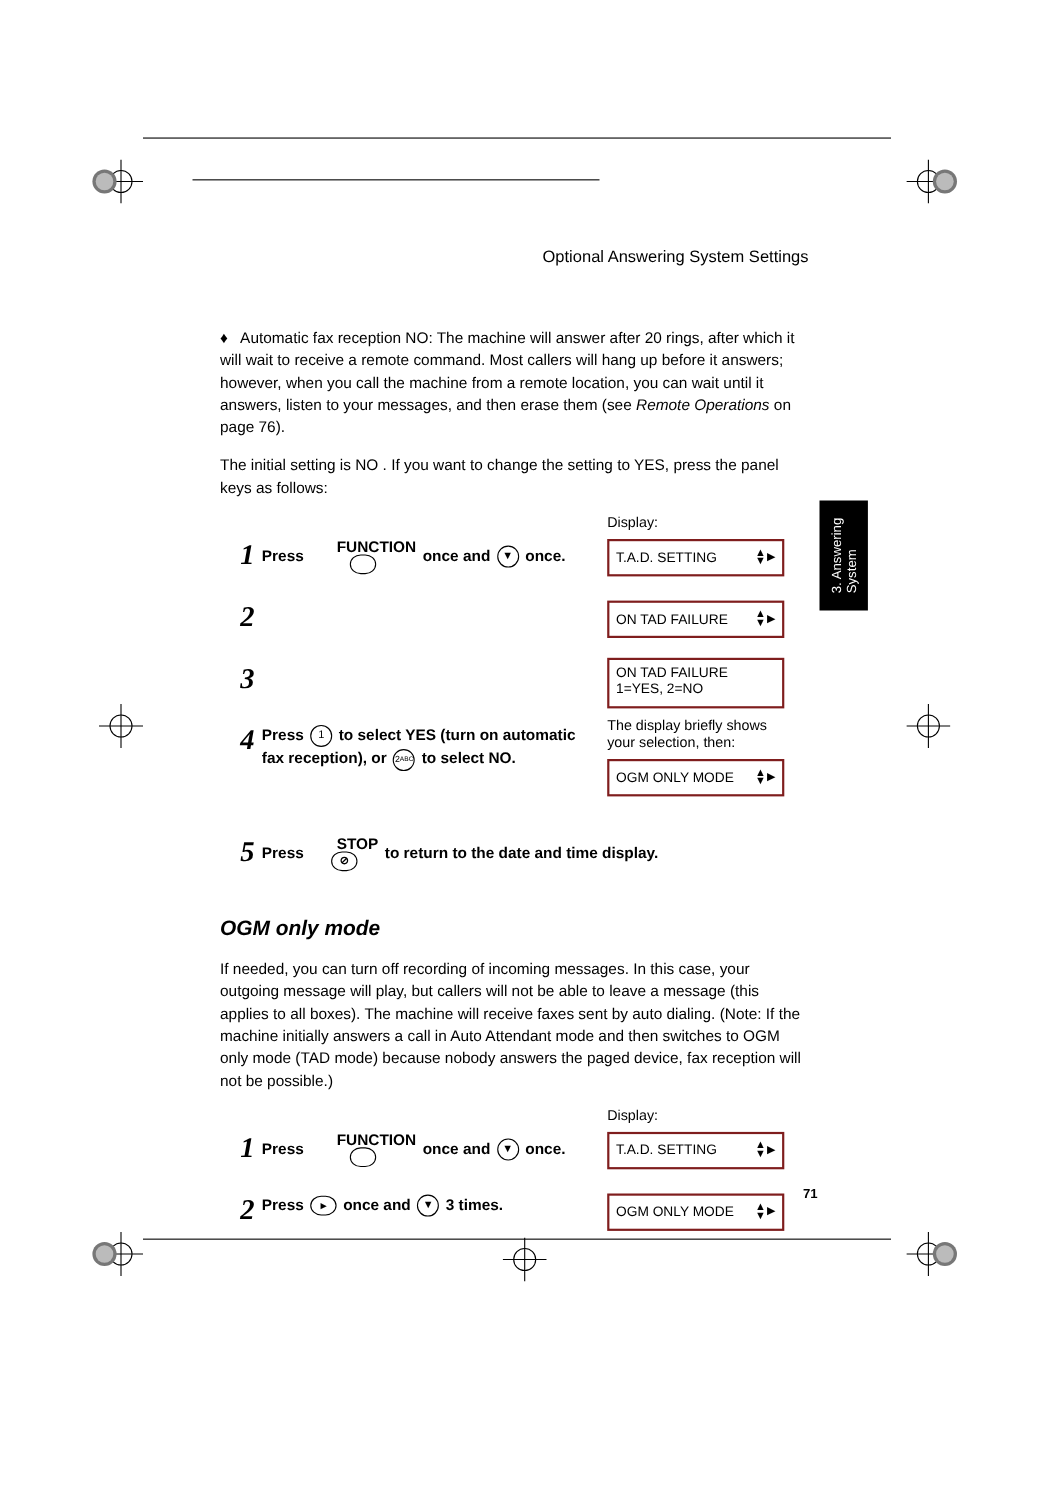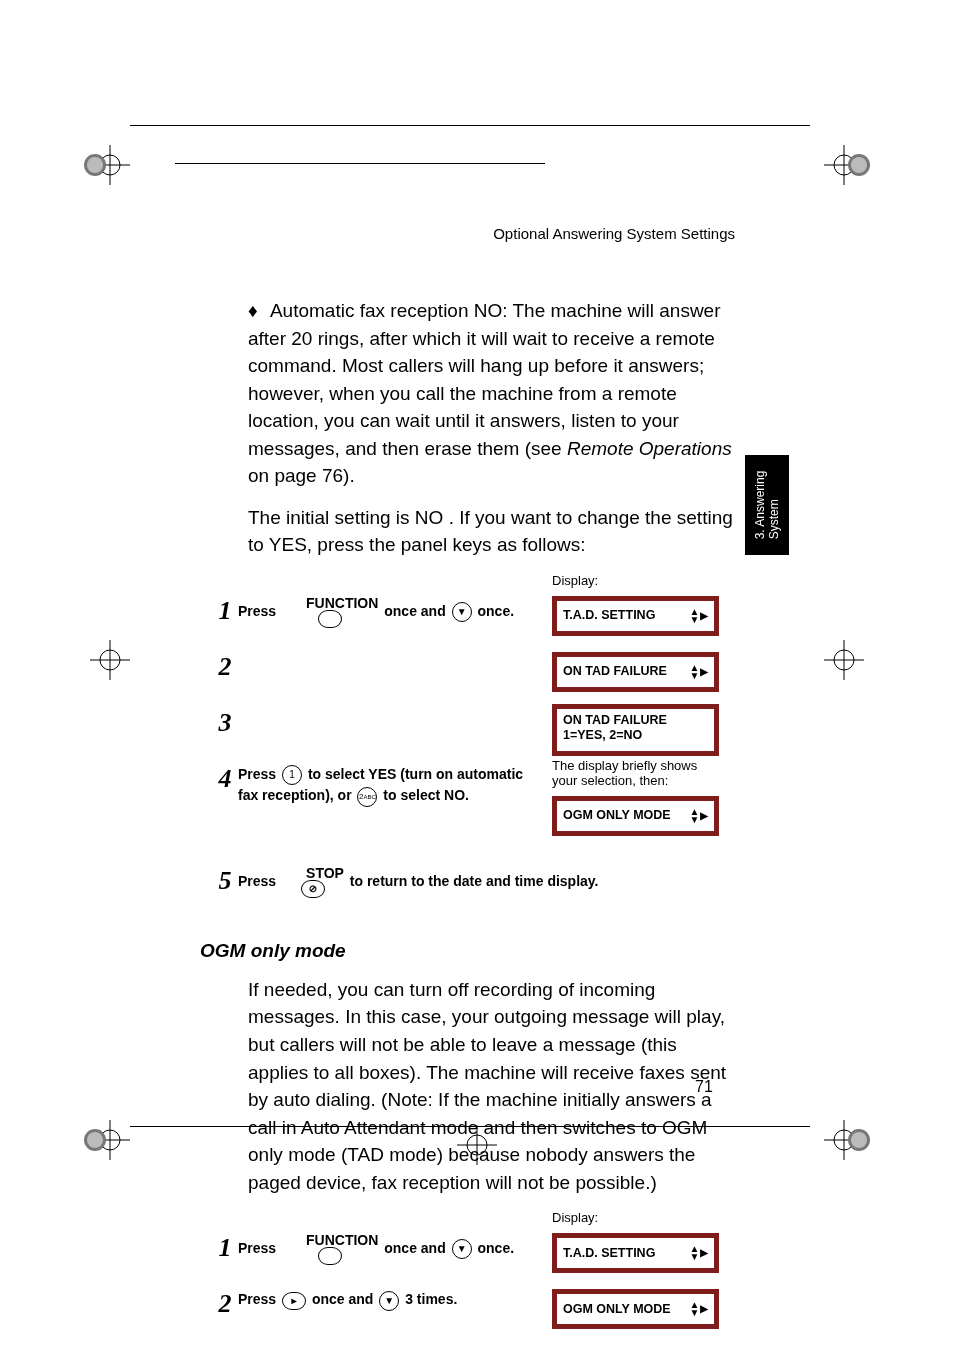--- a/index.html
+++ b/index.html
@@ -64,24 +64,23 @@
     left: 200px;
     width: 535px;
   }
   .section-header {
     text-align: right;
     font-size: 15px;
     margin-bottom: 55px;
     margin-top: 5px;
   }
   .body-text {
-    font-size: 19px;
+    font-size: 14px;
     line-height: 1.45;
     margin-bottom: 14px;
-    margin-left: 48px;
   }
   .body-text .bullet { margin-right: 8px; }
   .italic { font-style: italic; }
 
   .steps {
     margin-top: 10px;
     margin-left: 12px;
   }
   .display-label {
     font-size: 13px;
@@ -142,32 +141,31 @@
   .key-stack {
     display: inline-flex;
     flex-direction: column;
     align-items: center;
     vertical-align: middle;
     margin: 0 2px;
     line-height: 1;
   }
   .key-stack .lbl { font-size: 14px; font-weight: bold; padding-left: 24px; }
   .display-box {
-    border: 5px solid #7f1d1d;
+    border: 2px solid #7f1d1d;
     font-size: 12.5px;
     padding: 4px 6px;
     width: 145px;
     min-height: 22px;
     position: absolute;
     left: 340px;
     display: flex;
     align-items: center;
     justify-content: space-between;
     line-height: 1.2;
-    font-weight: bold;
   }
   .display-box.tall { height: 34px; align-items: flex-start; }
   .display-note {
     font-size: 13px;
     position: absolute;
     left: 340px;
     width: 170px;
   }
   .scroll-icons {
     display: inline-flex;
@@ -197,24 +195,24 @@
     align-items: center;
     justify-content: center;
   }
   .side-tab .rot {
     transform: rotate(-90deg);
     white-space: nowrap;
   }
 
   .page-num {
     position: absolute;
-    left: 695px;
+    left: 730px;
     top: 1078px;
-    font-weight: normal;
-    font-size: 16px;
+    font-weight: bold;
+    font-size: 12px;
   }
 
   .step-row { position: relative; min-height: 34px; }
 </style>
 </head>
 <body>
 
 <div class="crop-mark cm-tl">
     <svg width="40" height="40">
       <circle cx="20" cy="20" r="10" stroke="#000" fill="none"></circle>

